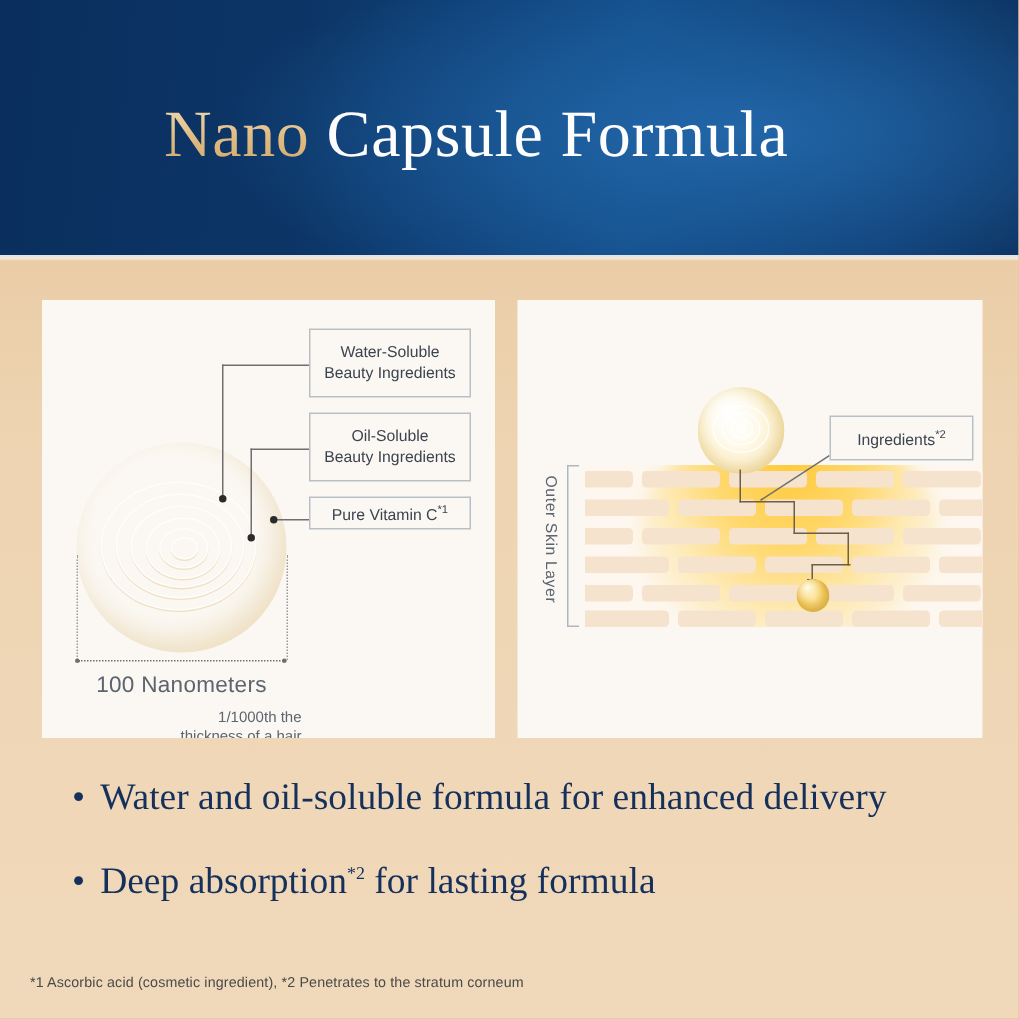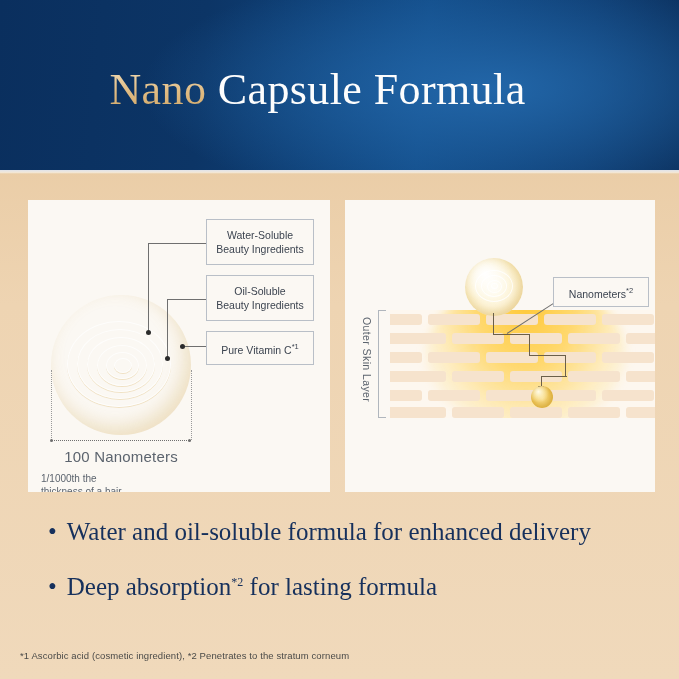--- a/index.html
+++ b/index.html
@@ -150,21 +150,21 @@
   }
   .nano-main {
     position: absolute;
     text-align: center;
     color: #5c646e;
     font-size: 15px;
     letter-spacing: 0.2px;
   }
   .nano-sub {
     position: absolute;
-    text-align: left;
+    text-align: right;
     color: #5c646e;
     font-size: 10px;
     line-height: 13px;
   }
 
   
   .skin {
     position: absolute;
     left: 45px; top: 110px;
     width: 265px; height: 108px;
@@ -312,21 +312,21 @@
       </span>
     </div>
 
     <div class="lbl" style="left:178px; top:75px; width:108px; height:46px;">
       <span>
         <span>Oil-Soluble</span><br>
         <span>Beauty Ingredients</span>
       </span>
     </div>
 
-    <div class="lbl" style="left:178px; top:131px; width:108px; height:34px;">
+    <div class="lbl" style="left:178px; top:131px; width:108px; height:22px;">
       <span>
         <span>Pure Vitamin C</span><sup>*1</sup>
       </span>
     </div>
 
     <div class="meas-v" style="left:23px; top:170px; height:70px;"></div>
     <div class="meas-v" style="left:163px; top:170px; height:70px;"></div>
     <div class="meas-h" style="left:23px; top:240px; width:140px;"></div>
     <div class="meas-cap" style="left:21px; top:238px;"></div>
     <div class="meas-cap" style="left:159px; top:238px;"></div>
@@ -397,21 +397,21 @@
     <div class="stair stair-v" style="left:220px; top:155px; height:22px;"></div>
     <div class="stair stair-h" style="left:196px; top:176px; width:26px;"></div>
     <div class="stair stair-v" style="left:196px; top:176px; height:12px;"></div>
     <div class="arrowhead" style="left:193px; top:186px;"></div>
 
     <div class="drop-small" style="left:186px; top:186px;"></div>
 
     <div class="pen-line" style="left:162px; top:133px; width:55px; transform: rotate(-33deg);"></div>
     <div class="lbl" style="left:208px; top:77px; width:96px; height:30px;">
       <span>
-        <span>Nanometers</span><sup>*2</sup>
+        <span>Ingredients</span><sup>*2</sup>
       </span>
     </div>
   </div>
 
   <div class="bullets">
     <div class="bullet">
       <span class="bdot">•</span><span>Water and oil-soluble formula for enhanced delivery</span>
     </div>
     <div class="bullet">
       <span class="bdot">•</span><span>Deep absorption</span><sup>*2</sup><span> for lasting formula</span>

